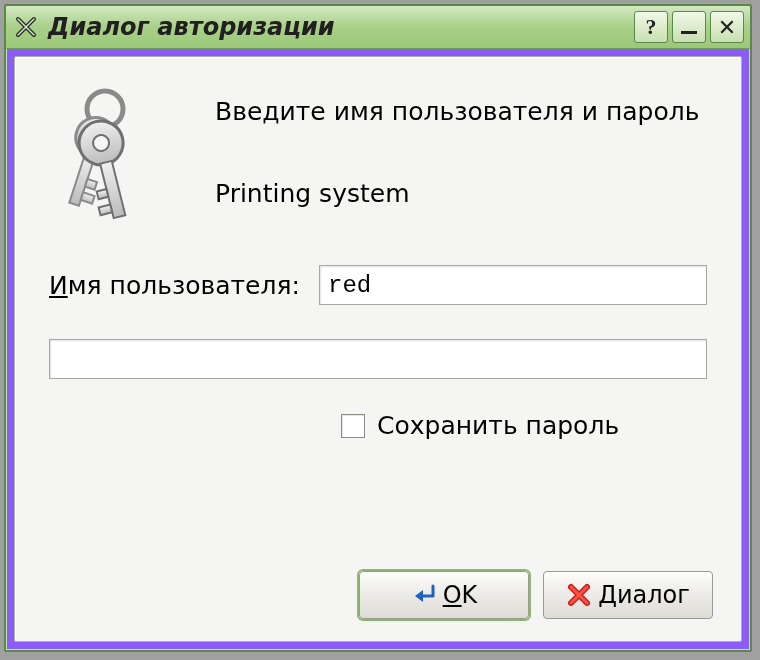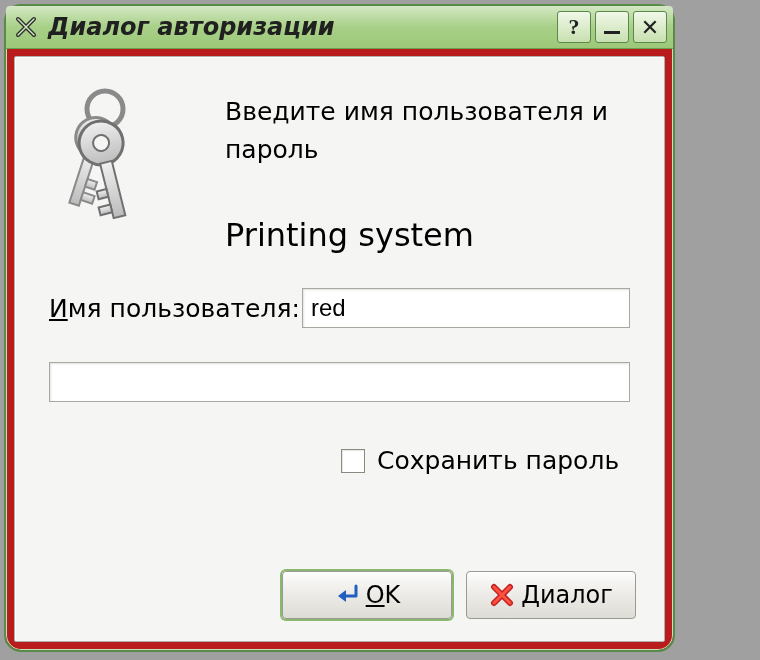--- a/index.html
+++ b/index.html
@@ -8,25 +8,25 @@
     width: 760px;
     height: 660px;
     background: #a0a0a0;
     font-family: "DejaVu Sans", "Liberation Sans", Arial, sans-serif;
     font-size: 22px;
     color: #000;
   }
   .window {
     position: relative;
     margin: 4px;
-    width: 671px;
+    width: 748px;
     height: 648px;
-    background: #b91c1c;
+    background: #8b5cf6;
     border: 2px solid #5a8a4a;
-    border-radius: 17px;
+    border-radius: 2px;
     box-sizing: border-box;
     box-shadow: inset 0 0 0 1px #c8e0b8;
   }
   
   .titlebar {
     position: absolute;
     left: 0; right: 0; top: 0;
     height: 42px;
     background: linear-gradient(to bottom, #d4e8c4 0%, #a8d088 50%, #9cc878 100%);
     border-bottom: 1px solid #6aa050;
@@ -79,66 +79,66 @@
     background: #f5f5f3;
     border: 1px solid #b0b0a8;
     border-radius: 2px;
     box-shadow: inset 1px 1px 0 #fff;
     padding: 28px 34px 18px 34px;
     box-sizing: border-box;
   }
   .top-row {
     display: flex;
     align-items: flex-start;
-    gap: 42px;
+    gap: 32px;
   }
   .keys-icon {
     width: 140px; height: 150px;
     flex-shrink: 0;
     margin-top: -4px;
     margin-left: -6px;
   }
   .messages {
     flex: 1;
     padding-top: 8px;
   }
   .prompt-text {
     font-size: 25px;
     line-height: 1.5;
     color: #000;
   }
   .subsystem {
     margin-top: 48px;
-    font-size: 32px;
+    font-size: 25px;
   }
   .form-row {
     display: flex;
     align-items: center;
     margin-top: 34px;
   }
   .form-label {
     width: 270px;
     font-size: 25px;
   }
   .form-label .ul { text-decoration: underline; }
   .text-input {
     flex: 1;
     height: 40px;
     border: 1px solid #a8a8a0;
     background: #fff;
     box-shadow: inset 1px 1px 2px rgba(0,0,0,0.12);
     padding: 4px 8px;
     font-size: 24px;
-    font-family: Liberation Sans, sans-serif;
+    font-family: Liberation Mono, monospace;
     box-sizing: border-box;
   }
   .check-row {
     display: flex;
     align-items: center;
-    margin-top: 44px;
+    margin-top: 32px;
     margin-left: 292px;
     gap: 12px;
     font-size: 25px;
   }
   .checkbox {
     width: 22px; height: 22px;
     border: 1px solid #8a8a80;
     background: #fff;
     box-shadow: inset 1px 1px 1px rgba(0,0,0,0.1);
   }

